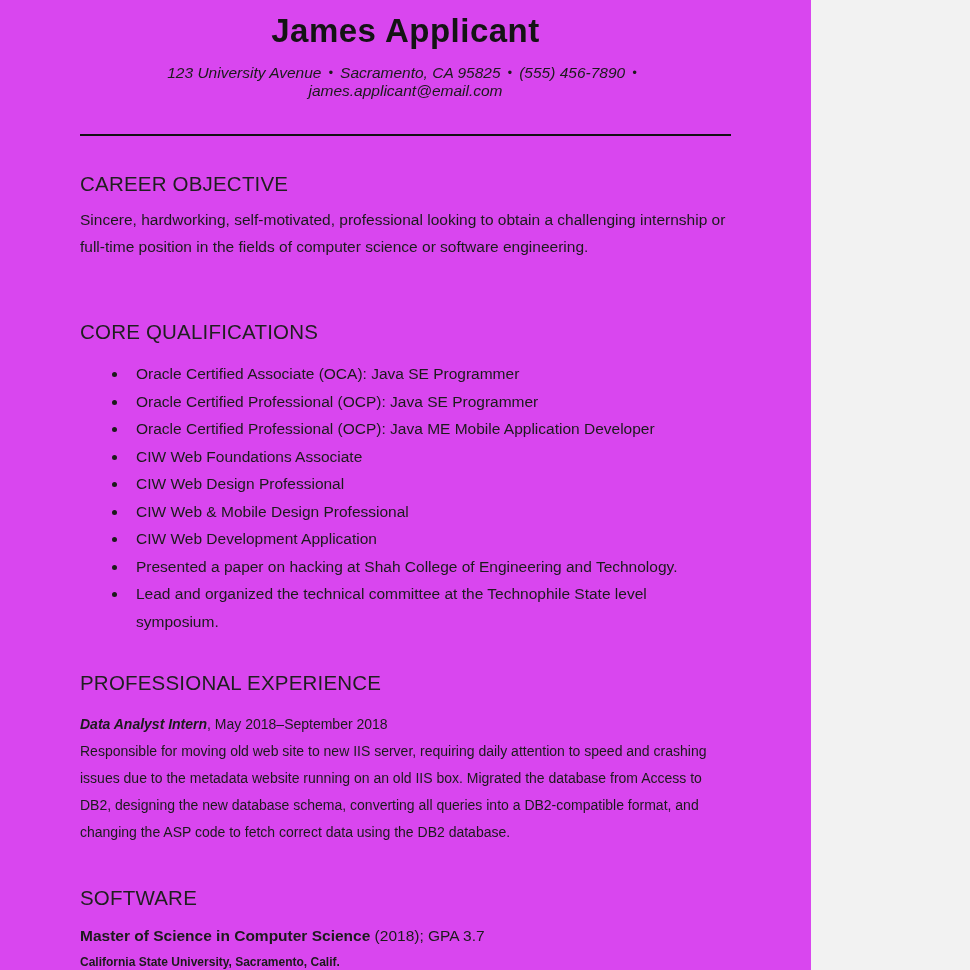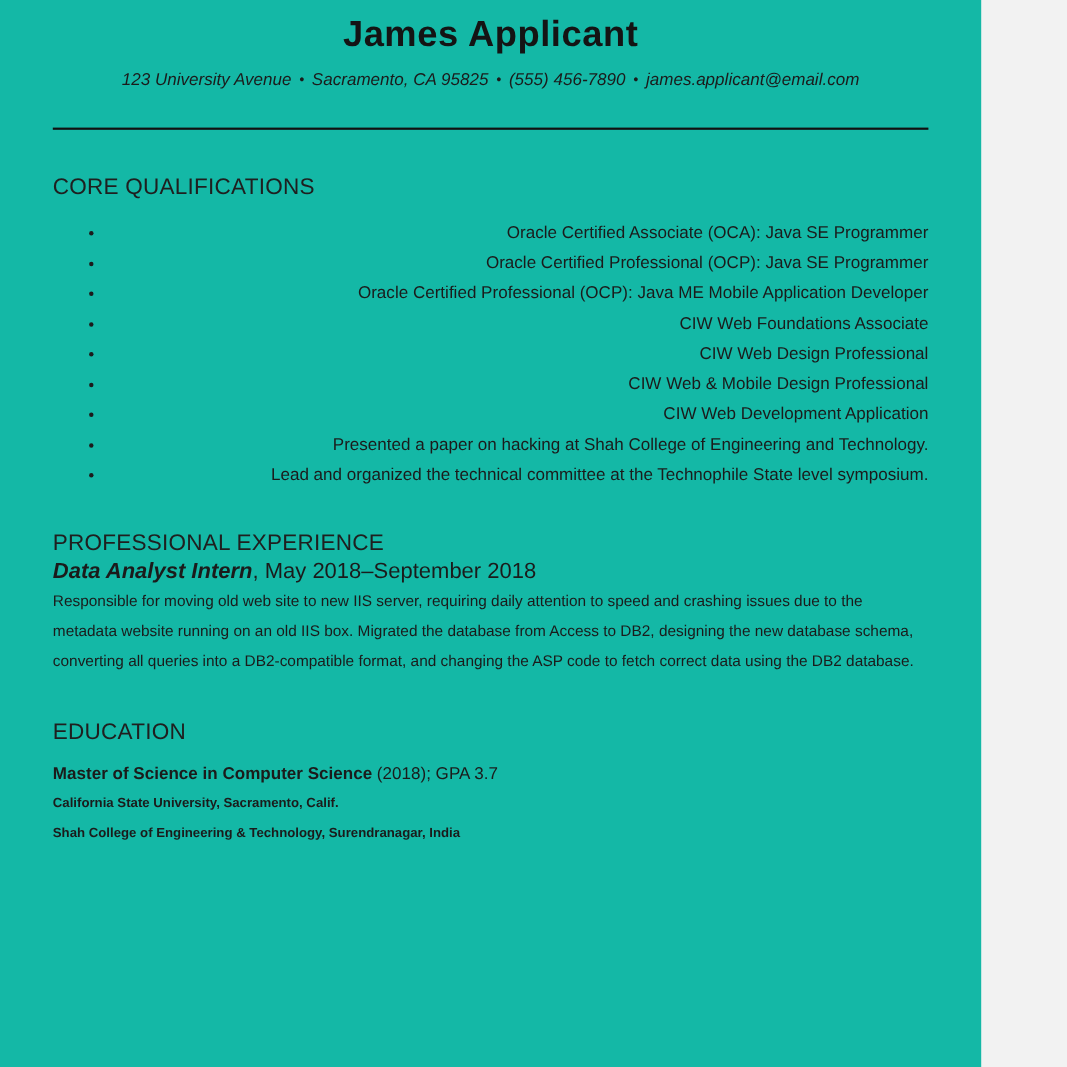--- a/index.html
+++ b/index.html
@@ -3,24 +3,24 @@
 <meta charset="utf-8">
 <style>
   * { margin: 0; padding: 0; box-sizing: border-box; }
   html, body {
     width: 970px;
     font-family: "Liberation Sans", sans-serif;
     color: #1b1b1b;
     background: #f2f2f2;
   }
   .page {
-    width: 892px;
+    width: 811px;
     height: 970px;
-    background: #14b8a6;
-    padding: 0 48px;
+    background: #d946ef;
+    padding: 0 80px;
     overflow: hidden;
   }
   .header { text-align: center; }
   .name {
     font-size: 33px;
     font-weight: 700;
     letter-spacing: 0.5px;
     padding-top: 12px;
     color: #141414;
   }
@@ -51,36 +51,36 @@
   .body-text {
     font-size: 15.5px;
     line-height: 27px;
     margin-top: 10px;
     color: #1b1b1b;
   }
   ul.qual-list {
     margin-top: 16px;
     padding-left: 48px;
     list-style: disc outside;
-    text-align: right;
   }
   ul.qual-list li {
     font-size: 15.5px;
     line-height: 27.5px;
     padding-left: 8px;
     color: #1b1b1b;
   }
   .exp-company {
     font-size: 15.5px;
     line-height: 27px;
     margin-top: 12px;
   }
   .exp-title-line {
-    font-size: 20px;
+    font-size: 14px;
     line-height: 27px;
+    margin-top: 16px;
   }
   .exp-title-line .job-title {
     font-weight: 700;
     font-style: italic;
   }
   .exp-desc {
     font-size: 14px;
     line-height: 27px;
   }
   .edu-entry .degree-line {
@@ -105,23 +105,27 @@
 
   <div class="header">
     <div class="name">James Applicant</div>
     <div class="contact-line">
       <span>123 University Avenue</span><span class="sep">•</span><span>Sacramento, CA 95825</span><span class="sep">•</span><span>(555) 456-7890</span><span class="sep">•</span><span>james.applicant@email.com</span>
     </div>
   </div>
 
   <hr class="rule">
 
+  <div>
+    <div class="section-heading">CAREER OBJECTIVE</div>
+    <div class="body-text">Sincere, hardworking, self-motivated, professional looking to obtain a challenging internship or full-time position in the fields of computer science or software engineering.</div>
+  </div>
 
   <div>
-    <div class="section-heading" style="margin-top:40px;">CORE QUALIFICATIONS</div>
+    <div class="section-heading" style="margin-top:60px;">CORE QUALIFICATIONS</div>
     <ul class="qual-list">
       <li>Oracle Certified Associate (OCA): Java SE Programmer</li>
       <li>Oracle Certified Professional (OCP): Java SE Programmer</li>
       <li>Oracle Certified Professional (OCP): Java ME Mobile Application Developer</li>
       <li>CIW Web Foundations Associate</li>
       <li>CIW Web Design Professional</li>
       <li>CIW Web &amp; Mobile Design Professional</li>
       <li>CIW Web Development Application</li>
       <li>Presented a paper on hacking at Shah College of Engineering and Technology.</li>
       <li>Lead and organized the technical committee at the Technophile State level symposium.</li>
@@ -130,21 +134,21 @@
 
   <div>
     <div class="section-heading" style="margin-top:36px;">PROFESSIONAL EXPERIENCE</div>
     <div class="exp-title-line">
       <span class="job-title">Data Analyst Intern</span><span>, May 2018–September 2018</span>
     </div>
     <div class="exp-desc">Responsible for moving old web site to new IIS server, requiring daily attention to speed and crashing issues due to the metadata website running on an old IIS box. Migrated the database from Access to DB2, designing the new database schema, converting all queries into a DB2-compatible format, and changing the ASP code to fetch correct data using the DB2 database.</div>
   </div>
 
   <div>
-    <div class="section-heading" style="margin-top:40px;">EDUCATION</div>
+    <div class="section-heading" style="margin-top:40px;">SOFTWARE</div>
 
     <div class="edu-entry mt-sm">
       <div class="degree-line">
         <span class="degree">Master of Science in Computer Science</span><span> (2018); GPA 3.7</span>
       </div>
       <div class="school">California State University, Sacramento, Calif.</div>
     </div>
 
     <div class="edu-entry">
       <div class="school">Shah College of Engineering &amp; Technology, Surendranagar, India</div>

